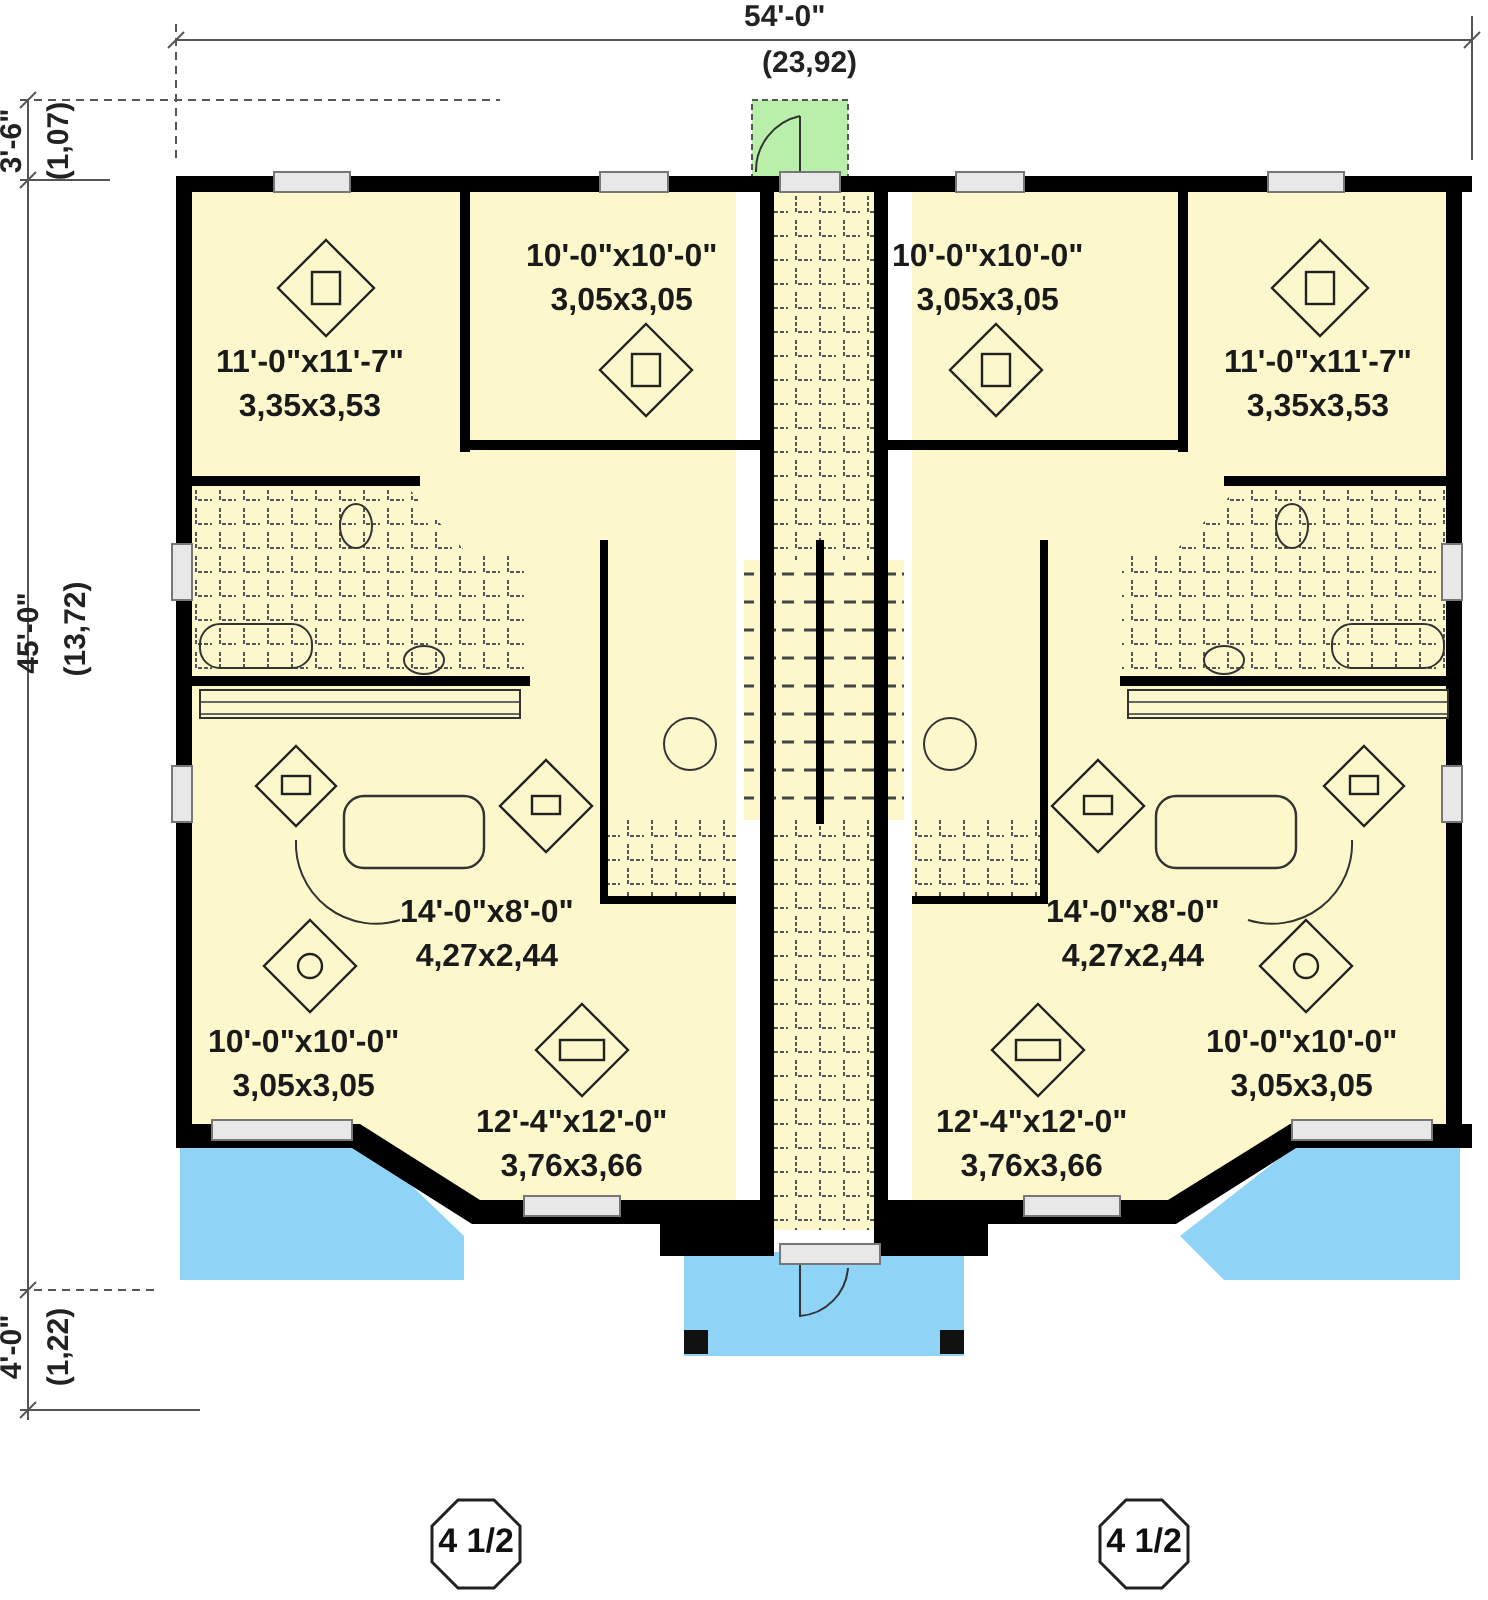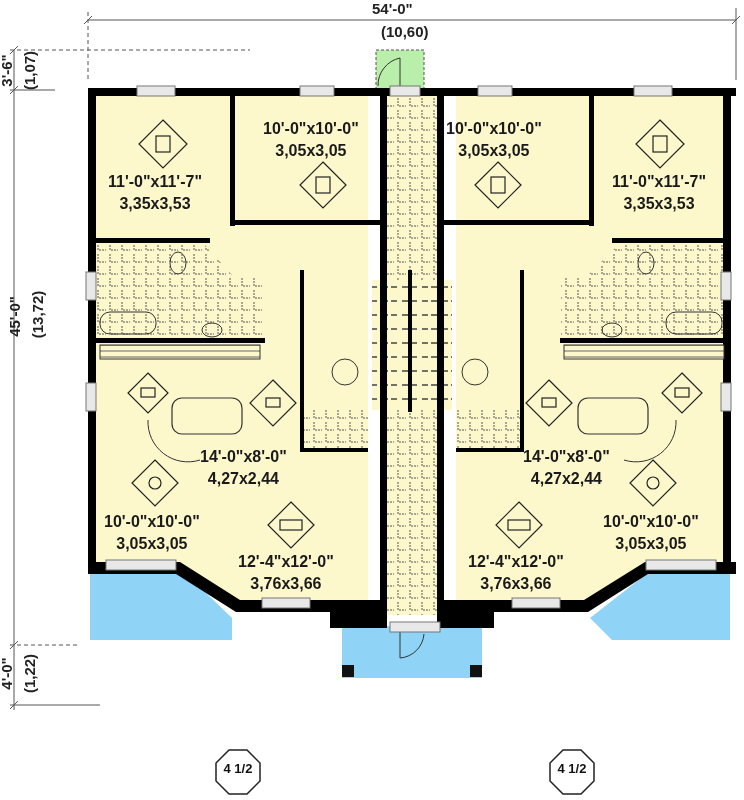--- a/index.html
+++ b/index.html
@@ -7,21 +7,21 @@
          font-family: "Liberation Sans", sans-serif; }
   #plan { position: absolute; left: 0; top: 0; width: 744px; height: 800px; }
   .lbl { position: absolute; font-family: "Liberation Sans", sans-serif; font-weight: bold;
          color: #1a1a1a; text-align: center; white-space: nowrap; line-height: 22px; font-size: 16px; }
   .lbl span { display: block; }
   .dim { position: absolute; font-family: "Liberation Sans", sans-serif; font-weight: bold;
          color: #222; font-size: 15px; white-space: nowrap; }
   .vert { transform: rotate(-90deg); transform-origin: center center; }
   .oct { position: absolute; width: 46px; height: 46px; }
   .oct-label { position: absolute; width: 46px; top: 12px; text-align: center;
-               font-family: "Liberation Sans", sans-serif; font-weight: bold; font-size: 13px; color: #111; }
+               font-family: "Liberation Sans", sans-serif; font-weight: bold; font-size: 17px; color: #111; }
 </style>
 </head>
 <body>
 
 <svg id="plan" viewBox="0 0 744 800" xmlns="http://www.w3.org/2000/svg">
   <defs>
     <pattern id="tile" width="12" height="12" patternUnits="userSpaceOnUse">
       <rect width="12" height="12" fill="#fcf8cc"></rect>
       <path d="M2 2 V10 H10" fill="none" stroke="#555" stroke-width="1" stroke-dasharray="2,1"></path>
     </pattern>
@@ -189,21 +189,21 @@
   <ellipse cx="612" cy="330" rx="10" ry="7" fill="none" stroke="#333"></ellipse>
 
   <rect x="100" y="345" width="160" height="14" fill="url(#shelf)" stroke="#333"></rect>
   <rect x="564" y="345" width="160" height="14" fill="url(#shelf)" stroke="#333"></rect>
 
   <circle cx="345" cy="372" r="13" fill="#fcf8cc" stroke="#333"></circle>
   <circle cx="475" cy="372" r="13" fill="#fcf8cc" stroke="#333"></circle>
 </svg>
 
 <div class="dim" style="left:372px;top:0px;">54'-0"</div>
-<div class="dim" style="left:381px;top:23px;">(10,60)</div>
+<div class="dim" style="left:381px;top:23px;">(23,92)</div>
 <div class="dim vert" style="left:-6px;top:308px;">45'-0"</div>
 <div class="dim vert" style="left:14px;top:306px;">(13,72)</div>
 <div class="dim vert" style="left:-10px;top:62px;">3'-6"</div>
 <div class="dim vert" style="left:10px;top:62px;">(1,07)</div>
 <div class="dim vert" style="left:-10px;top:665px;">4'-0"</div>
 <div class="dim vert" style="left:10px;top:665px;">(1,22)</div>
 
 <div class="lbl" style="left:108px;top:171px;">
   <span>11'-0"x11'-7"</span>
   <span>3,35x3,53</span>

